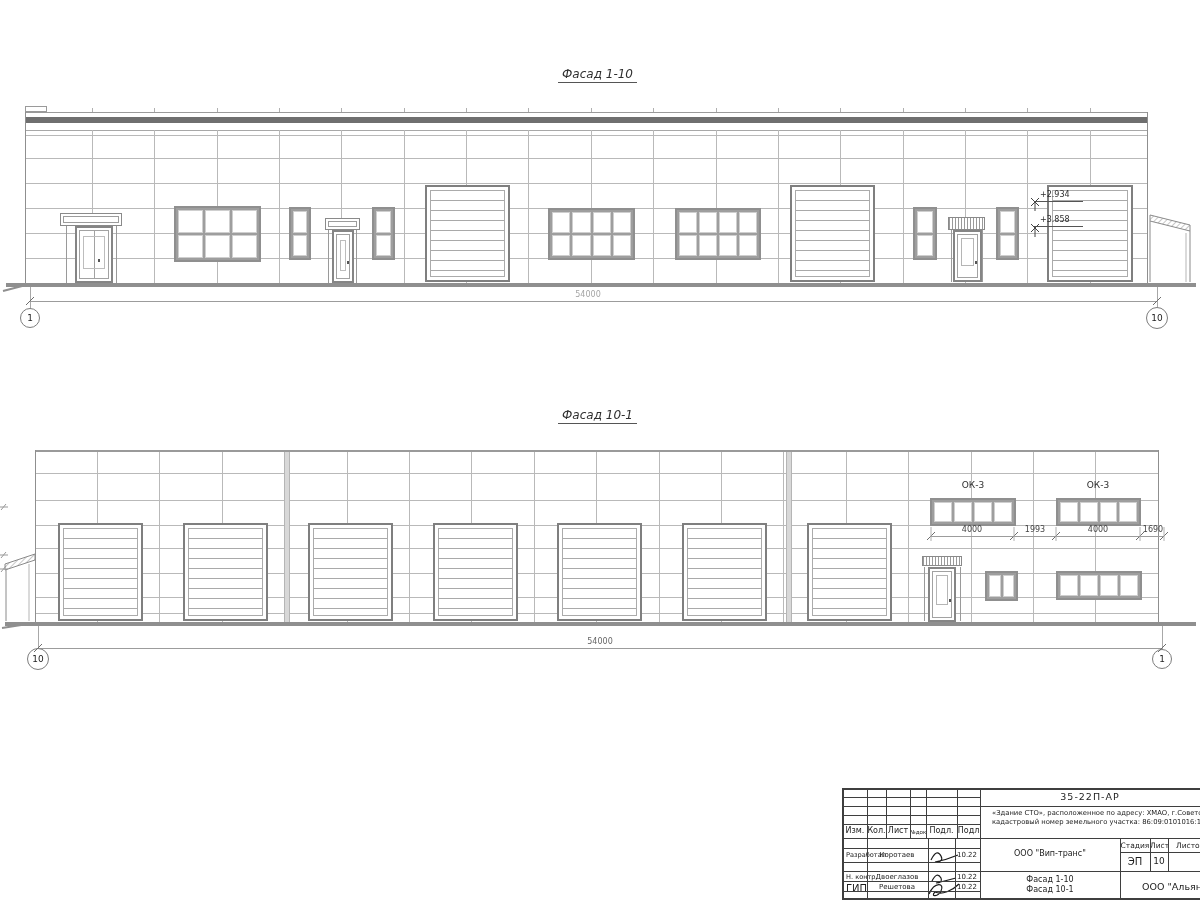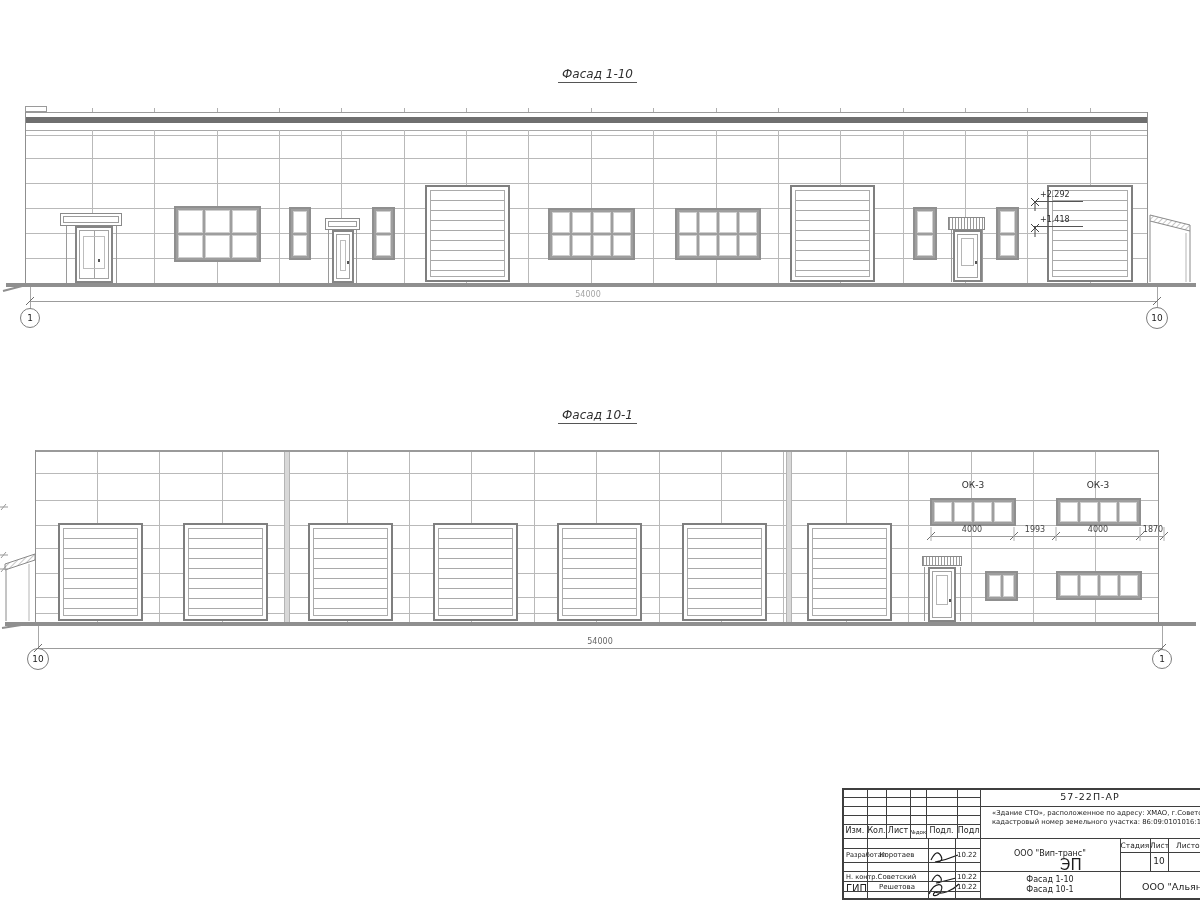--- a/index.html
+++ b/index.html
@@ -168,23 +168,23 @@
       <div class="post" style="left: 951px; top: 230px; height: 52px;"></div>
       <div class="post" style="left: 982px; top: 230px; height: 52px;"></div>
       <div class="edoor" style="left: 953px; top: 230px; width: 29px; height: 52px;">
         <div class="inner"></div>
         <div class="abs" style="left: 6px; top: 6px; right: 6px; height: 26px; border: 1px solid rgb(181, 181, 181);"></div>
         <div class="abs" style="left: 20px; top: 28.6px; width: 2px; height: 3px; background: rgb(85, 85, 85);"></div>
       </div>
       <div class="groundbar" style="left: 6px; top: 283px; width: 1190px; height: 4px;"></div>
     </div>
 
-  <div class="txt level" style="left:1040px;top:191px;">+2.292</div>
+  <div class="txt level" style="left:1040px;top:191px;">+2.934</div>
   <div class="underln" style="left:1034px;top:201px;width:49px;"></div>
-  <div class="txt level" style="left:1040px;top:216px;">+1.418</div>
+  <div class="txt level" style="left:1040px;top:216px;">+3.858</div>
   <div class="underln" style="left:1034px;top:226px;width:49px;"></div>
 
   <div class="extline" style="left:30px;top:287px;height:25px;"></div>
   <div class="extline" style="left:1157px;top:287px;height:25px;"></div>
   <div class="dimline" style="left:30px;top:301px;width:1127px;"></div>
   <div class="txt dimlabel" style="left:563px;top:291px;width:50px;">54000</div>
   <div class="axis" style="left:20px;top:308px;width:20px;height:20px;">1</div>
   <div class="axis" style="left:1146px;top:307px;width:22px;height:22px;">10</div>
 
   <div class="txt drw-title" style="left:558px;top:409px;">Фасад 10-1</div>
@@ -272,21 +272,21 @@
       <div class="groundbar" style="left: 5px; top: 222px; width: 1191px; height: 4px;"></div>
     </div>
 
   <div class="txt oklabel" style="left:943px;top:481px;width:60px;">ОК-3</div>
   <div class="txt oklabel" style="left:1068px;top:481px;width:60px;">ОК-3</div>
 
   <div class="dimline" style="left:931px;top:536px;width:233px;"></div>
   <div class="txt okdim" style="left:952px;top:526px;width:40px;">4000</div>
   <div class="txt okdim" style="left:1015px;top:526px;width:40px;">1993</div>
   <div class="txt okdim" style="left:1078px;top:526px;width:40px;">4000</div>
-  <div class="txt okdim" style="left:1133px;top:526px;width:40px;">1870</div>
+  <div class="txt okdim" style="left:1133px;top:526px;width:40px;">1690</div>
 
   <div class="extline" style="left:38px;top:626px;height:26px;"></div>
   <div class="extline" style="left:1162px;top:626px;height:26px;"></div>
   <div class="dimline" style="left:38px;top:648px;width:1124px;"></div>
   <div class="txt dimlabel2" style="left:575px;top:638px;width:50px;">54000</div>
   <div class="axis" style="left:27px;top:648px;width:22px;height:22px;">10</div>
   <div class="axis" style="left:1152px;top:649px;width:20px;height:20px;">1</div>
 
   <svg width="1200" height="900" viewBox="0 0 1200 900">
     <defs>
@@ -363,34 +363,34 @@
     <div class="tbt ctr" style="left:867px;top:826px;width:19px;font-size:8px;">Кол.</div>
     <div class="tbt ctr" style="left:886px;top:826px;width:24px;font-size:8px;">Лист</div>
     <div class="tbt ctr" style="left:910px;top:829px;width:16px;font-size:5.5px;">№док.</div>
     <div class="tbt ctr" style="left:926px;top:826px;width:31px;font-size:8px;">Подл.</div>
     <div class="tbt ctr" style="left:957px;top:826px;width:23px;font-size:8px;">Подл</div>
 
     <div class="tbt" style="left:846px;top:851px;width:40px;font-size:6.6px;">Разработал</div>
     <div class="tbt ctr" style="left:868px;top:851px;width:58px;font-size:7px;">Коротаев</div>
     <div class="tbt ctr" style="left:955px;top:851px;width:24px;font-size:7px;">10.22</div>
     <div class="tbt" style="left:846px;top:873px;width:40px;font-size:6.6px;">Н. контр.</div>
-    <div class="tbt ctr" style="left:868px;top:873px;width:58px;font-size:7px;">Советский</div>
+    <div class="tbt ctr" style="left:868px;top:873px;width:58px;font-size:7px;">Двоеглазов</div>
     <div class="tbt ctr" style="left:955px;top:873px;width:24px;font-size:7px;">10.22</div>
     <div class="tbt" style="left:846px;top:883px;width:40px;font-size:10px;">ГИП</div>
     <div class="tbt ctr" style="left:868px;top:883px;width:58px;font-size:7px;">Решетова</div>
     <div class="tbt ctr" style="left:955px;top:883px;width:24px;font-size:7px;">10.22</div>
 
-    <div class="tbt ctr" style="left:980px;top:791px;width:220px;font-size:9.5px;letter-spacing:1px;">57-22П-АР</div>
+    <div class="tbt ctr" style="left:980px;top:791px;width:220px;font-size:9.5px;letter-spacing:1px;">35-22П-АР</div>
     <div class="tbt" style="left:992px;top:809px;width:208px;font-size:6.8px;">«Здание СТО», расположенное по адресу: ХМАО, г.Советский,</div>
     <div class="tbt" style="left:992px;top:818px;width:208px;font-size:6.8px;">кадастровый номер земельного участка: 86:09:0101016:15</div>
     <div class="tbt ctr" style="left:980px;top:849px;width:140px;font-size:8px;">ООО "Вип-транс"</div>
     <div class="tbt ctr" style="left:1120px;top:841px;width:30px;font-size:7.5px;">Стадия</div>
     <div class="tbt ctr" style="left:1150px;top:841px;width:18px;font-size:7.5px;">Лист</div>
     <div class="tbt" style="left:1176px;top:841px;width:24px;font-size:7.5px;">Листов</div>
-    <div class="tbt ctr" style="left:1056px;top:856px;width:30px;font-size:15px;">ЭП</div>
+    <div class="tbt ctr" style="left:1120px;top:856px;width:30px;font-size:10px;">ЭП</div>
     <div class="tbt ctr" style="left:1150px;top:856px;width:18px;font-size:9px;">10</div>
     <div class="tbt ctr" style="left:980px;top:875px;width:140px;font-size:8px;">Фасад 1-10</div>
     <div class="tbt ctr" style="left:980px;top:885px;width:140px;font-size:8px;">Фасад 10-1</div>
     <div class="tbt" style="left:1142px;top:881px;width:58px;font-size:9.5px;">ООО "Альянс"</div>
   <div class="tbl" style="left: 842px; top: 788px; width: 358px; height: 1.5px;"></div>
       <div class="tbl" style="left: 842px; top: 788px; width: 1.5px; height: 112px;"></div>
       <div class="tbl" style="left: 842px; top: 898px; width: 358px; height: 2px;"></div>
       <div class="tbl" style="left: 843px; top: 797px; width: 137px; height: 1px;"></div>
       <div class="tbl" style="left: 843px; top: 806px; width: 137px; height: 1px;"></div>
       <div class="tbl" style="left: 843px; top: 815px; width: 137px; height: 1px;"></div>

